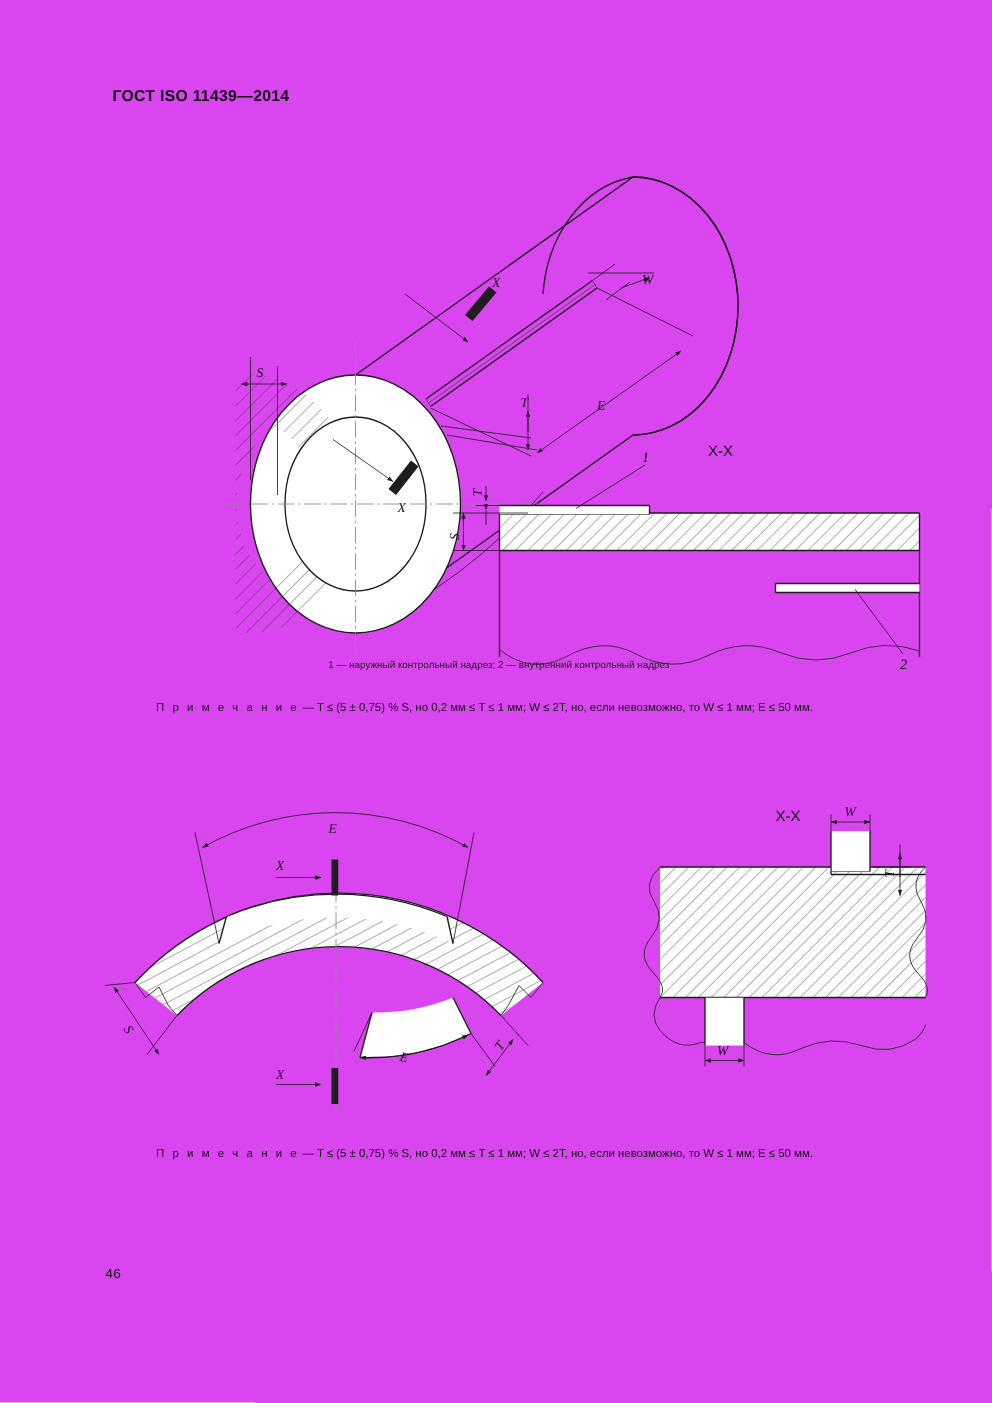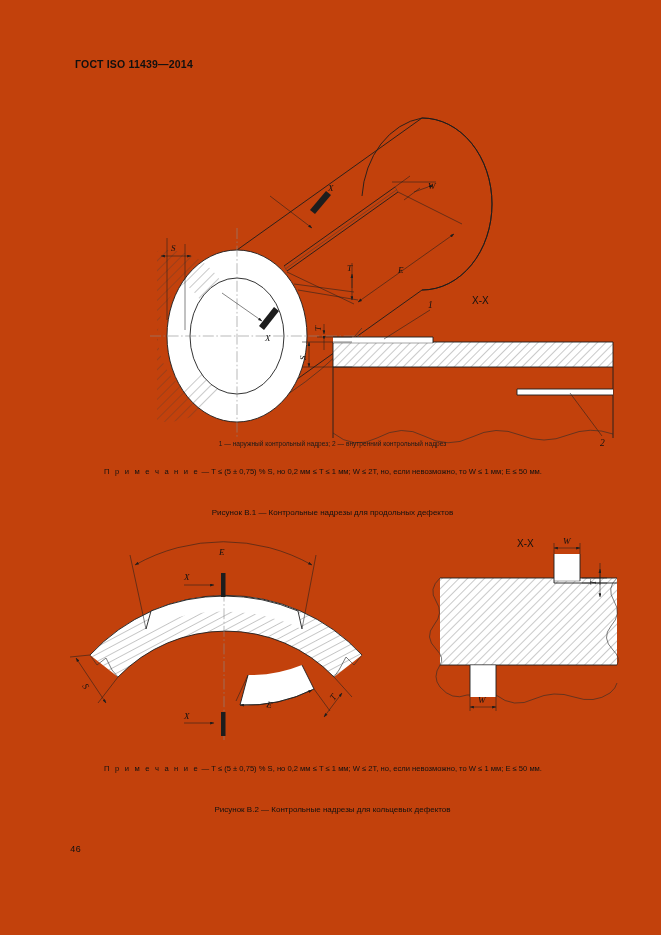--- a/index.html
+++ b/index.html
@@ -11,21 +11,21 @@
     width: 661px;
     height: 935px;
     position: relative;
     font-family: "Liberation Sans", sans-serif;
     color: #1a1a1a;
     overflow: hidden;
   }
   .page {
     position: absolute;
     inset: 0;
-    background: #c2410c;
+    background: #d946ef;
   }
   .header {
     position: absolute;
     left: 75px;
     top: 58px;
     font-size: 10.5px;
     font-weight: bold;
     letter-spacing: 0.2px;
     color: #101010;
     white-space: nowrap;
@@ -264,21 +264,20 @@
       </g>
     </svg>
   </div>
 
   <div class="legend">1 — наружный контрольный надрез; 2 — внутренний контрольный надрез</div>
 
   <div class="note note-1">
     <span class="note-indent"></span><span class="sp">П р и м е ч а н и е</span><span> — T ≤ (5 ± 0,75) % S, но 0,2 мм ≤ T ≤ 1 мм;  W ≤ 2T, но, если невозможно, то W ≤ 1 мм; E ≤ 50 мм.</span>
   </div>
 
-  <div class="figcap figcap-1">Рисунок В.1 — Контрольные надрезы для продольных дефектов</div>
 
   <div class="fig-bottom">
     <svg width="560" height="230" viewBox="0 0 560 230">
       <defs>
         <pattern id="hatchD" width="6.5" height="6.5" patternTransform="rotate(62)" patternUnits="userSpaceOnUse">
           <line x1="0" y1="0" x2="0" y2="6.5" stroke="#3a3a3a" stroke-width="0.55"></line>
         </pattern>
         <pattern id="hatchE" width="6" height="6" patternTransform="rotate(45)" patternUnits="userSpaceOnUse">
           <line x1="0" y1="0" x2="0" y2="6" stroke="#3a3a3a" stroke-width="0.55"></line>
         </pattern>
@@ -395,17 +394,16 @@
         <line class="ln-dim" x1="408" y1="182" x2="434" y2="182" marker-start="url(#arrSb)" marker-end="url(#arrS)"></line>
         <text class="lbl" x="416" y="178">W</text>
       </g>
     </svg>
   </div>
 
   <div class="note note-2">
     <span class="note-indent"></span><span class="sp">П р и м е ч а н и е</span><span> — T ≤ (5 ± 0,75) % S, но 0,2 мм ≤ T ≤ 1 мм; W ≤ 2T, но, если невозможно, то W ≤ 1 мм; E ≤ 50 мм.</span>
   </div>
 
-  <div class="figcap figcap-2">Рисунок В.2 — Контрольные надрезы для кольцевых дефектов</div>
 
   <div class="pageno">46</div>
 
 </div>
 
 </body></html>

